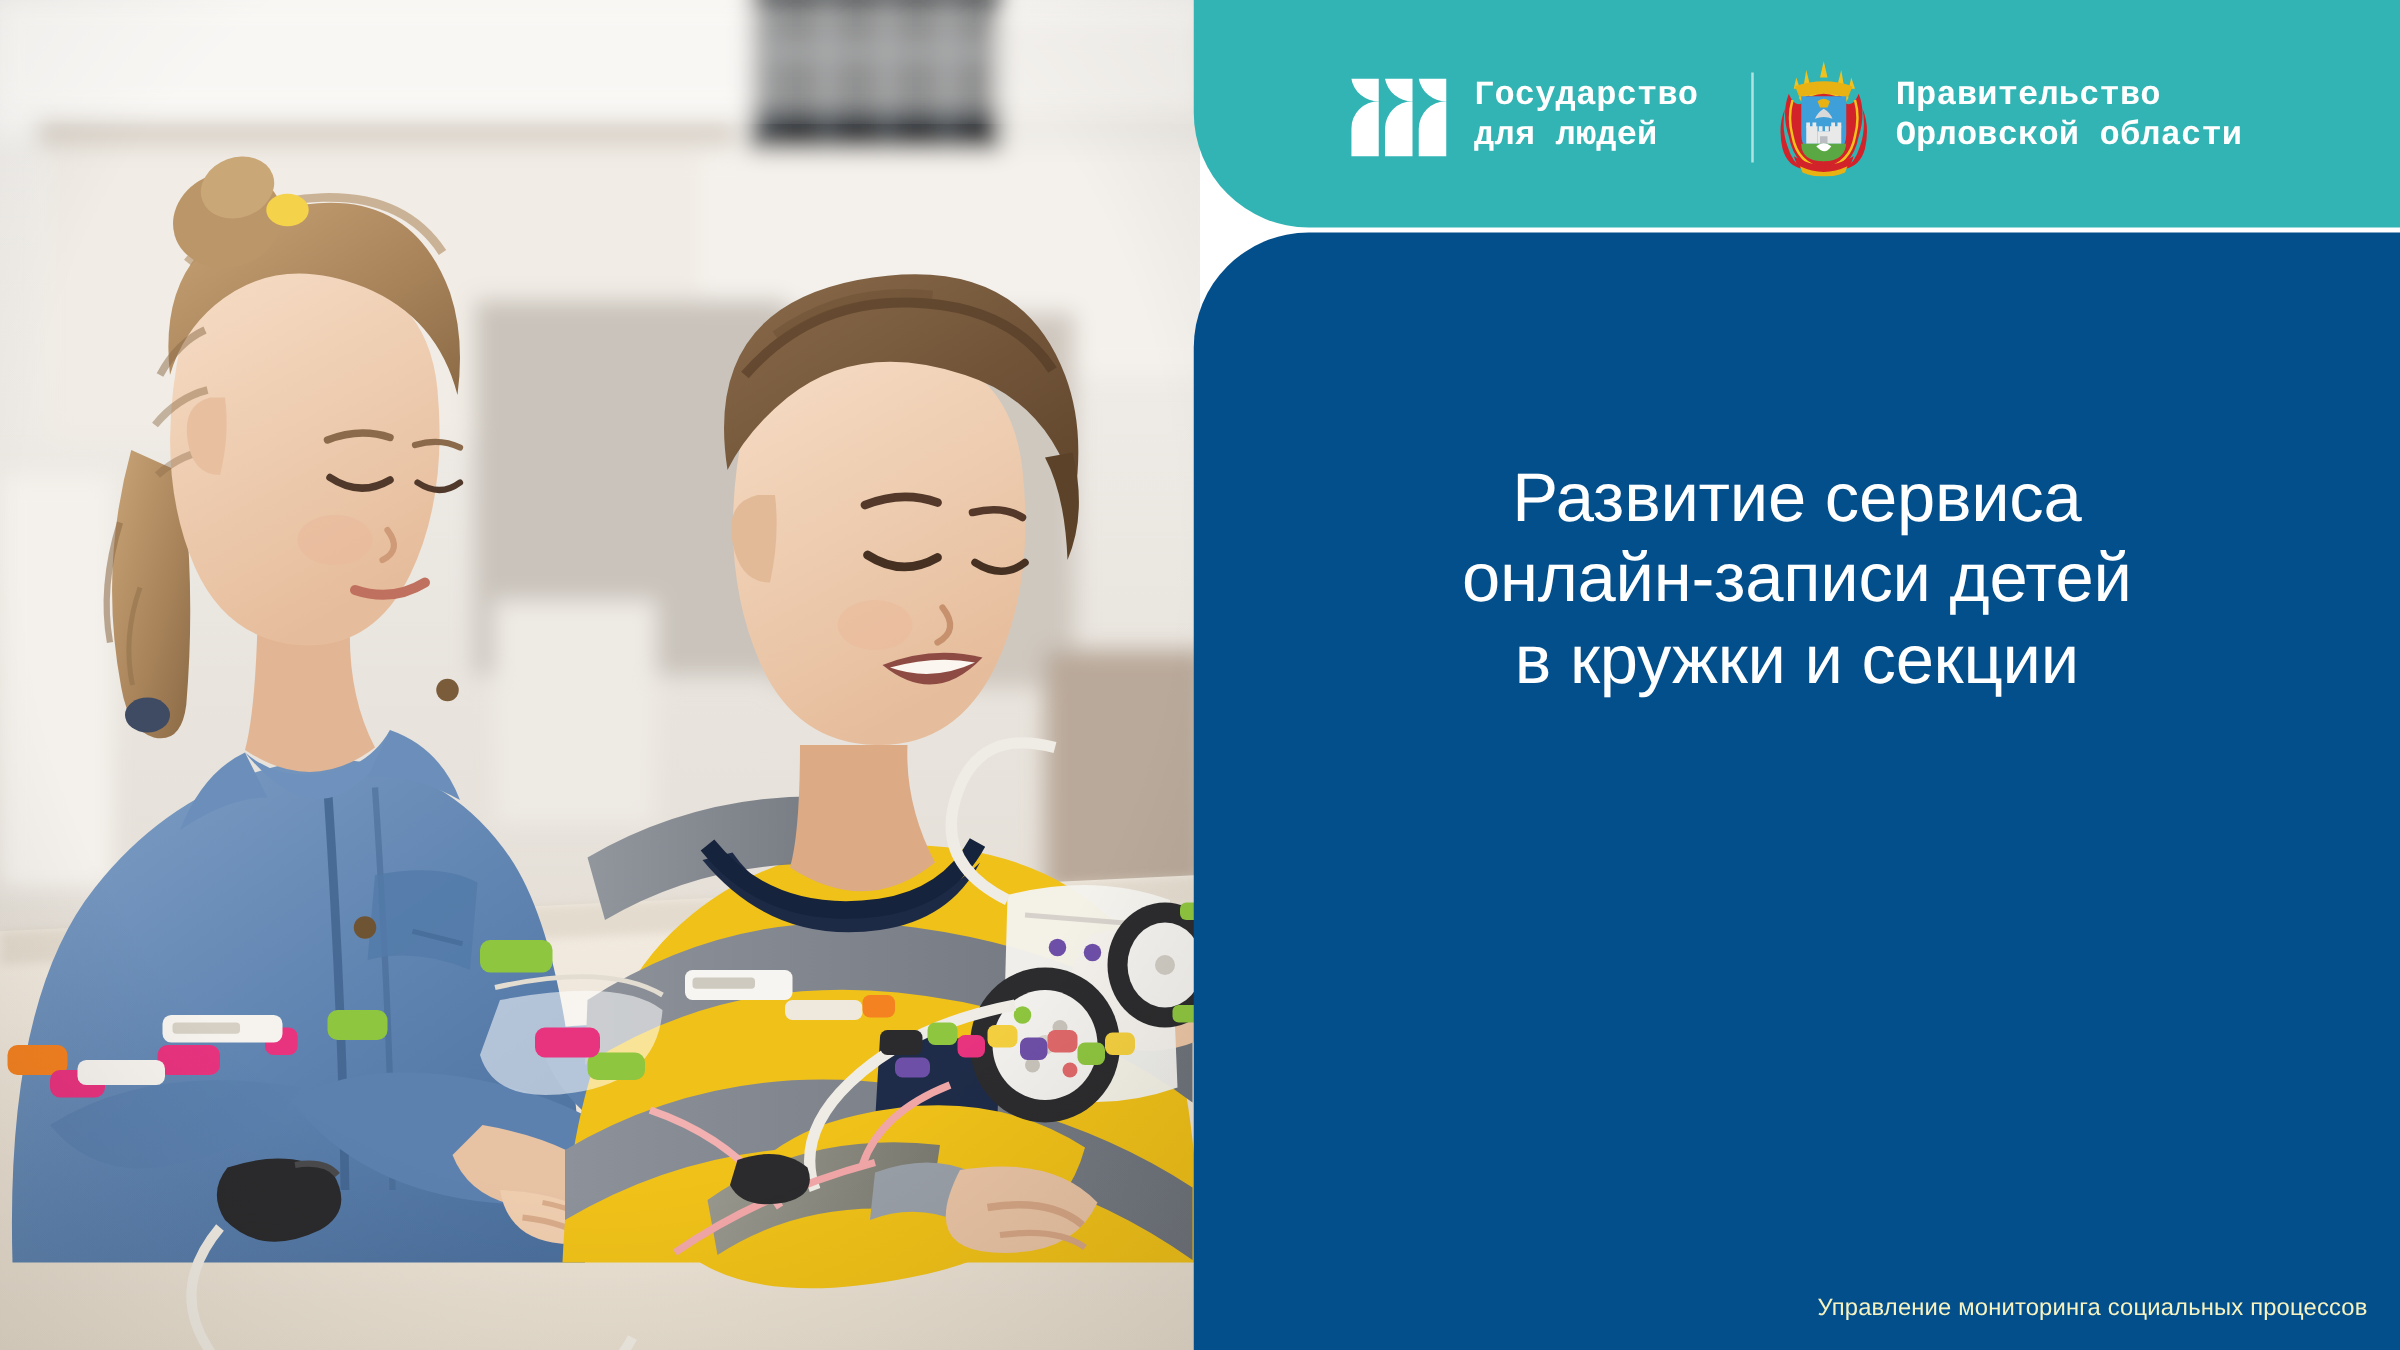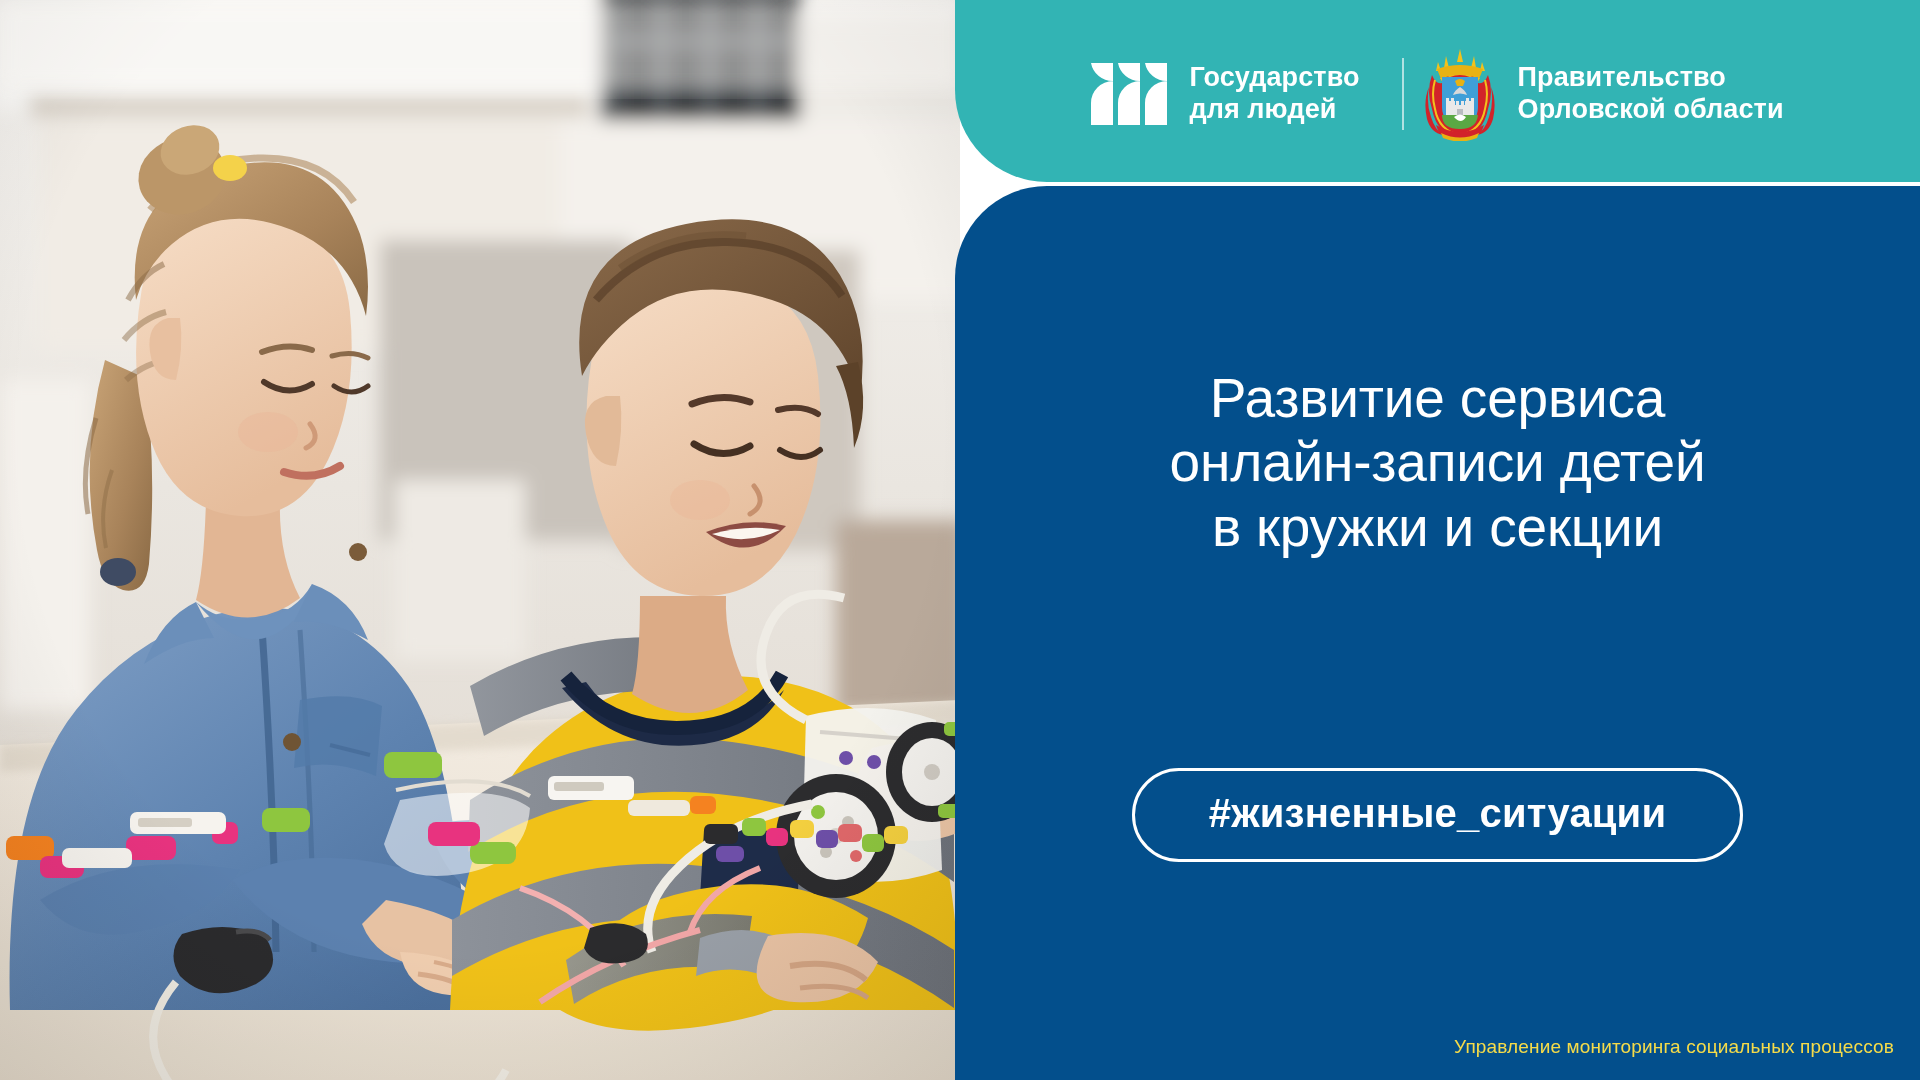--- a/index.html
+++ b/index.html
@@ -35,20 +35,21 @@
   .teal-header {
     position: absolute;
     left: 955px; top: 0;
     width: 965px; height: 182px;
     background: var(--teal, #32b4b4);
     border-bottom-left-radius: 92px;
     display: flex;
     align-items: center;
     justify-content: center;
     z-index: 5;
+    font-family: Liberation Mono, monospace;
   }
   .logos-row {
     display: flex;
     align-items: center;
     gap: 0px;
     margin-top: 6px;
   }
 
   
   .gov-logo {
@@ -134,21 +135,21 @@
     cursor: pointer;
     font-family: inherit;
     line-height: 1;
     white-space: nowrap;
   }
 
   .footer-note {
     position: absolute;
     right: 26px;
     bottom: 22px;
-    color: #fde047;
+    color: #fef9c3;
     font-size: 19px;
     font-weight: 400;
     letter-spacing: 0.15px;
     opacity: 0.97;
   }
 </style>
 </head>
 <body>
 
 <div class="banner">
@@ -488,20 +489,17 @@
 
     </div>
   </div>
 
   <div class="blue-panel">
 
     <h1 class="headline">Развитие сервиса
 онлайн-записи детей
 в кружки и секции</h1>
 
-    <div class="hashtag-wrap">
-      <button class="hashtag-pill">#жизненные_ситуации</button>
-    </div>
 
     <div class="footer-note">Управление мониторинга социальных процессов</div>
   </div>
 
 </div>
 
 </body></html>

